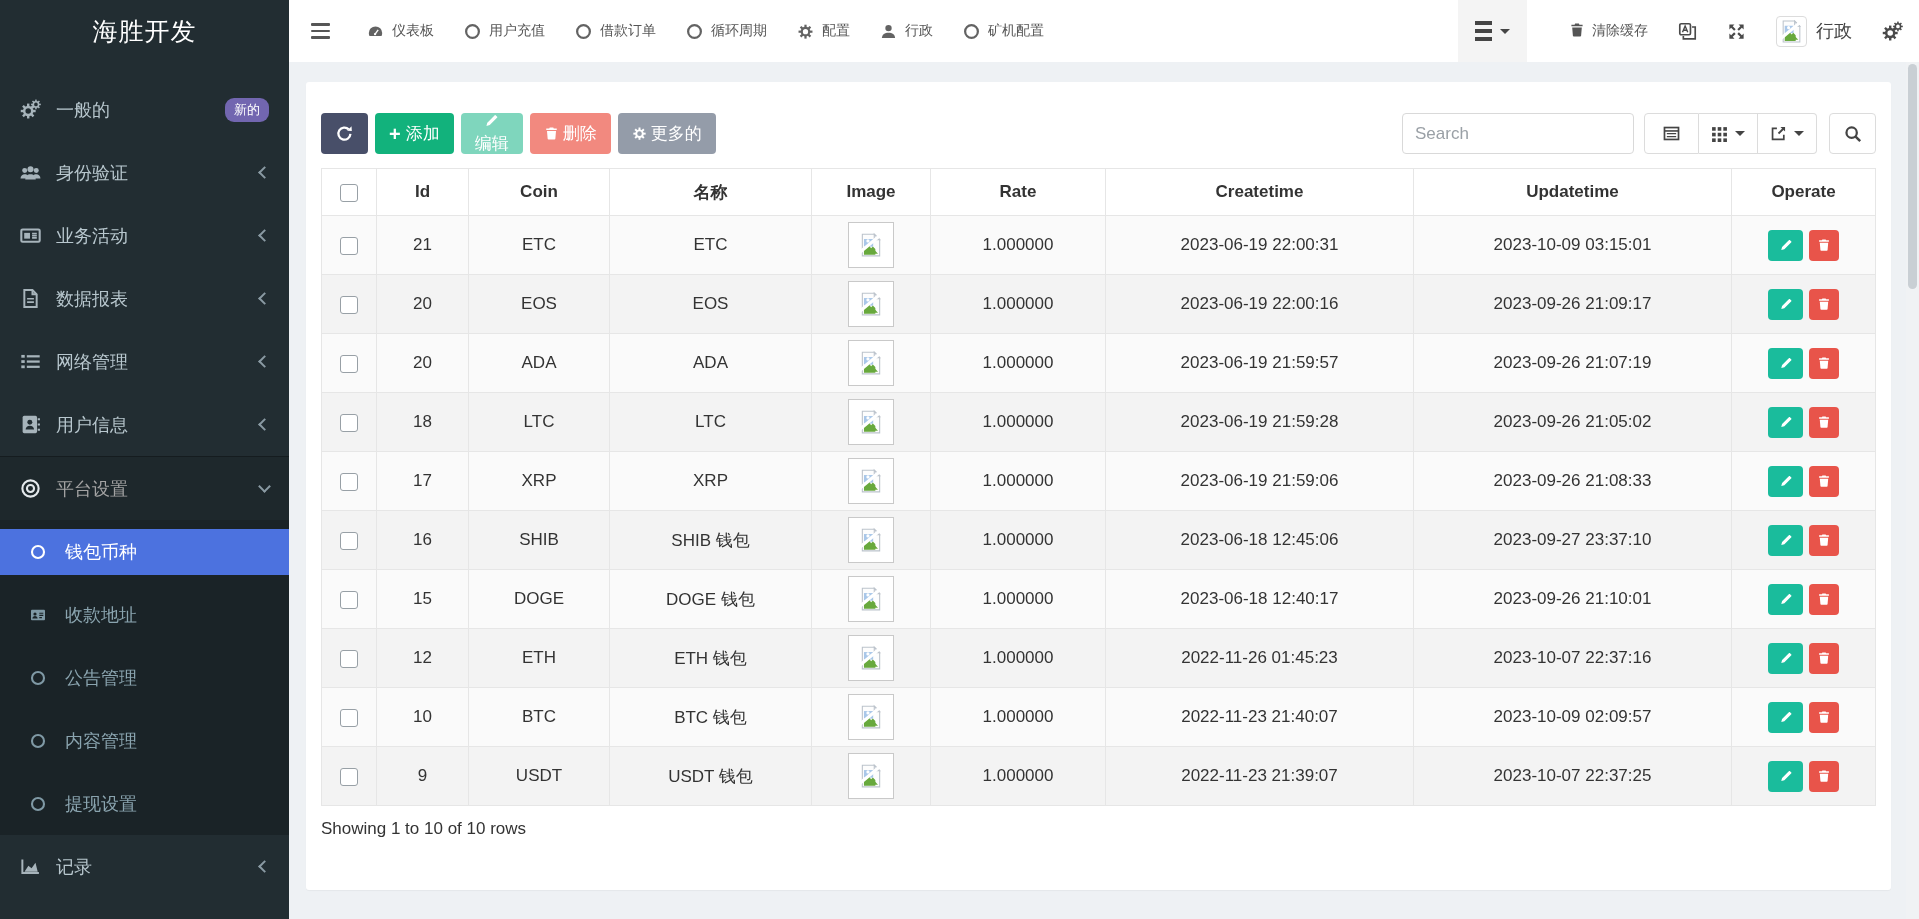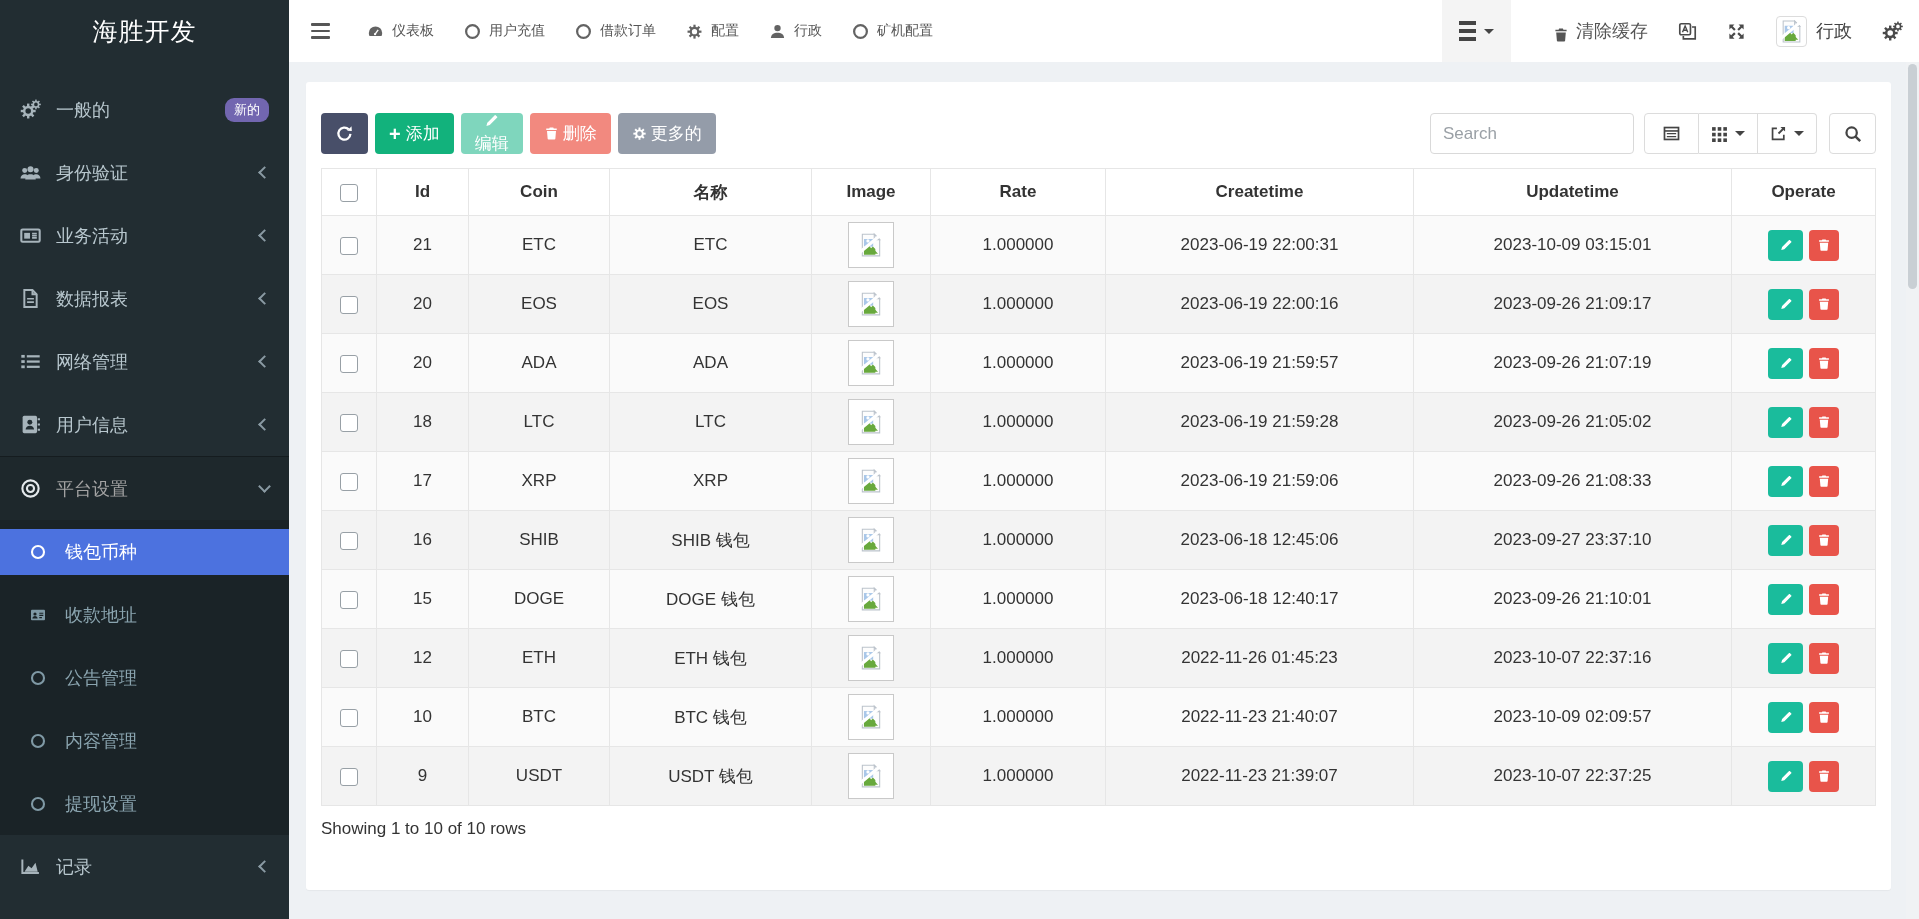--- a/index.html
+++ b/index.html
@@ -45,21 +45,21 @@
   .hb-wrap { display:flex; flex-direction:column; }
   .nav-item { display:flex; align-items:center; gap:8px; padding:0 15px; font-size:14px; color:#555; cursor:pointer; }
   .nav-item .icon { color:#636363; display:flex; }
   .nav-item .icon svg { width:17px; height:17px; }
   .nav-right { margin-left:auto; display:flex; align-items:center; }
   .list-toggle { align-self:stretch; display:flex; align-items:center; gap:8px; padding:0 17px;
                  background:#f4f4f4; margin-right:42px; cursor:pointer; }
   .list-toggle i { display:block; width:17px; height:3.6px; background:#454545; margin:2.2px 0; }
   .caret { width:0; height:0; border-left:5px solid transparent; border-right:5px solid transparent;
            border-top:5px solid #454545; }
-  .clear-cache { display:flex; align-items:flex-end; gap:7px; font-size:18px; color:#555; margin-right:30px; cursor:pointer; }
+  .clear-cache { display:flex; align-items:flex-start; gap:7px; font-size:14px; color:#555; margin-right:30px; cursor:pointer; }
   .clear-cache .icon svg { width:16px; height:16px; }
   .tool-icon { margin-right:30px; color:#4a4a4a; cursor:pointer; }
   .tool-icon svg { width:19px; height:19px; }
   .user-box { display:flex; align-items:center; gap:9px; margin-right:30px; cursor:pointer; font-size:18px; color:#444; }
   .avatar { width:31px; height:31px; border:1px solid #dcdcdc; border-radius:4px; background:#fff; padding:2px; }
   .avatar svg { width:100%; height:100%; }
   .gears-btn { margin-right:16px; color:#4a4a4a; cursor:pointer; }
   .gears-btn svg { width:21px; height:21px; }
 
   .content { flex:1; background:var(--content_bg,#eef1f4); padding:20px 28px 0 17px; }
@@ -71,21 +71,21 @@
          display:inline-flex; align-items:center; gap:4px; padding:0 14px; margin-right:7px; cursor:pointer; }
   .btn .icon svg { width:15px; height:15px; }
   .btn-refresh { background:var(--btn_refresh,#484f69); width:47px; justify-content:center; padding:0; }
   .btn-refresh .icon svg { width:17px; height:17px; }
   .btn-add { background:var(--btn_add,#12b27c); }
   .btn-add .plus { font-size:20px; font-weight:bold; line-height:1; margin-right:1px; }
   .btn-edit { background:var(--btn_edit_disabled,#7fd6bd); cursor:default;flex-direction:column; }
   .btn-del { background:var(--btn_delete_disabled,#f2897f); cursor:default; }
   .btn-more { background:var(--btn_more,#949ca9); }
   .toolbar-right { margin-left:auto; display:flex; align-items:center; }
-  .search-input { width:204px; height:41px; border:1px solid #d9d9d9; border-radius:4px; padding:0 12px;
+  .search-input { width:232px; height:41px; border:1px solid #d9d9d9; border-radius:4px; padding:0 12px;
                   font-size:17px; font-family:inherit; color:#333; outline:none; }
   .search-input::placeholder { color:#9aa0a6; }
   .view-group { display:flex; margin-left:10px; }
   .vbtn { height:41px; min-width:55px; background:#fff; border:1px solid #dcdcdc; display:flex; align-items:center;
           justify-content:center; gap:7px; color:#444; cursor:pointer; padding:0 12px; }
   .vbtn + .vbtn { border-left:none; }
   .vbtn:first-child { border-radius:4px 0 0 4px; }
   .vbtn:last-child { border-radius:0 4px 4px 0; }
   .vbtn .caret { border-top-color:#444; }
   .vbtn svg { width:17px; height:17px; }
@@ -348,20 +348,28 @@
         <div class="nav-item">
           <span class="icon">
             <svg viewBox="0 0 16 16">
               <circle cx="8" cy="8" r="6" fill="none" stroke="currentColor" stroke-width="2.1"></circle>
             </svg>
           </span>
           <span>借款订单</span>
         </div>
         <div class="nav-item">
           <span class="icon">
+            <svg viewBox="0 0 16 16">
+              <circle cx="8" cy="8" r="6" fill="none" stroke="currentColor" stroke-width="2.1"></circle>
+            </svg>
+          </span>
+          <span>循环周期</span>
+        </div>
+        <div class="nav-item">
+          <span class="icon">
             <svg viewBox="0 0 20 20">
               <g fill="currentColor">
                 <rect x="8.7" y="1.9999999999999991" width="2.6" height="4" transform="rotate(0 10 10.2)"></rect>
                 <rect x="8.7" y="1.9999999999999991" width="2.6" height="4" transform="rotate(45 10 10.2)"></rect>
                 <rect x="8.7" y="1.9999999999999991" width="2.6" height="4" transform="rotate(90 10 10.2)"></rect>
                 <rect x="8.7" y="1.9999999999999991" width="2.6" height="4" transform="rotate(135 10 10.2)"></rect>
                 <rect x="8.7" y="1.9999999999999991" width="2.6" height="4" transform="rotate(180 10 10.2)"></rect>
                 <rect x="8.7" y="1.9999999999999991" width="2.6" height="4" transform="rotate(225 10 10.2)"></rect>
                 <rect x="8.7" y="1.9999999999999991" width="2.6" height="4" transform="rotate(270 10 10.2)"></rect>
                 <rect x="8.7" y="1.9999999999999991" width="2.6" height="4" transform="rotate(315 10 10.2)"></rect>

